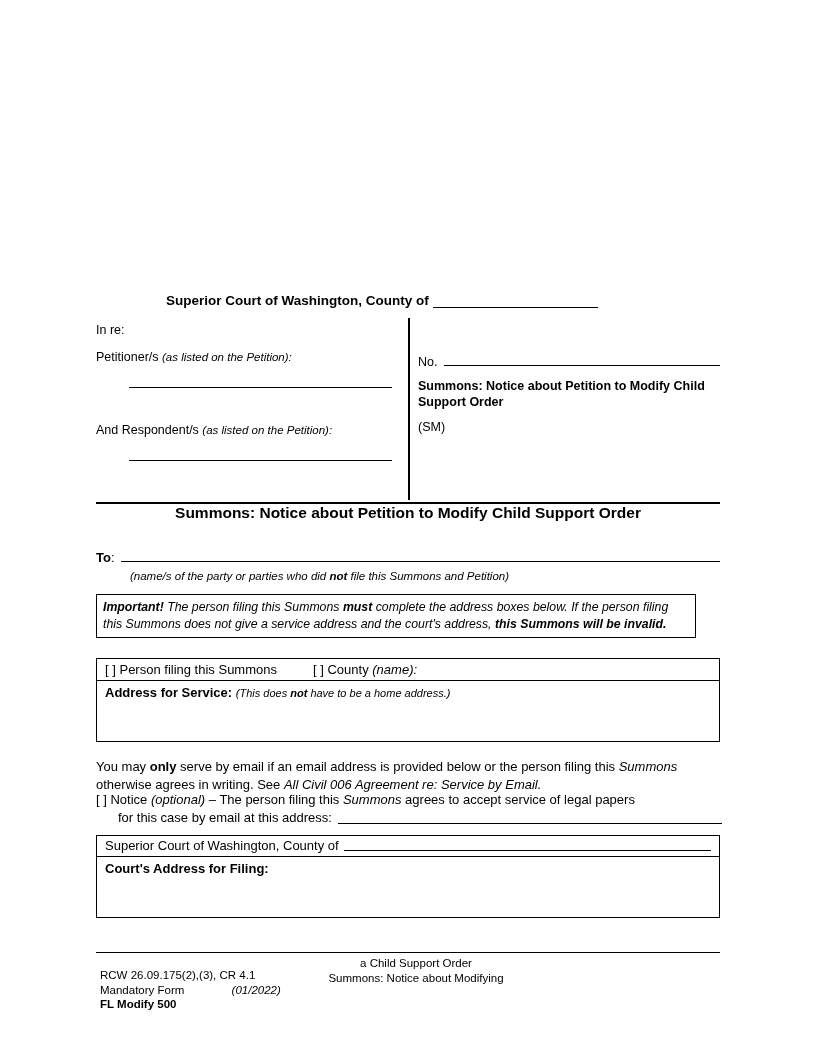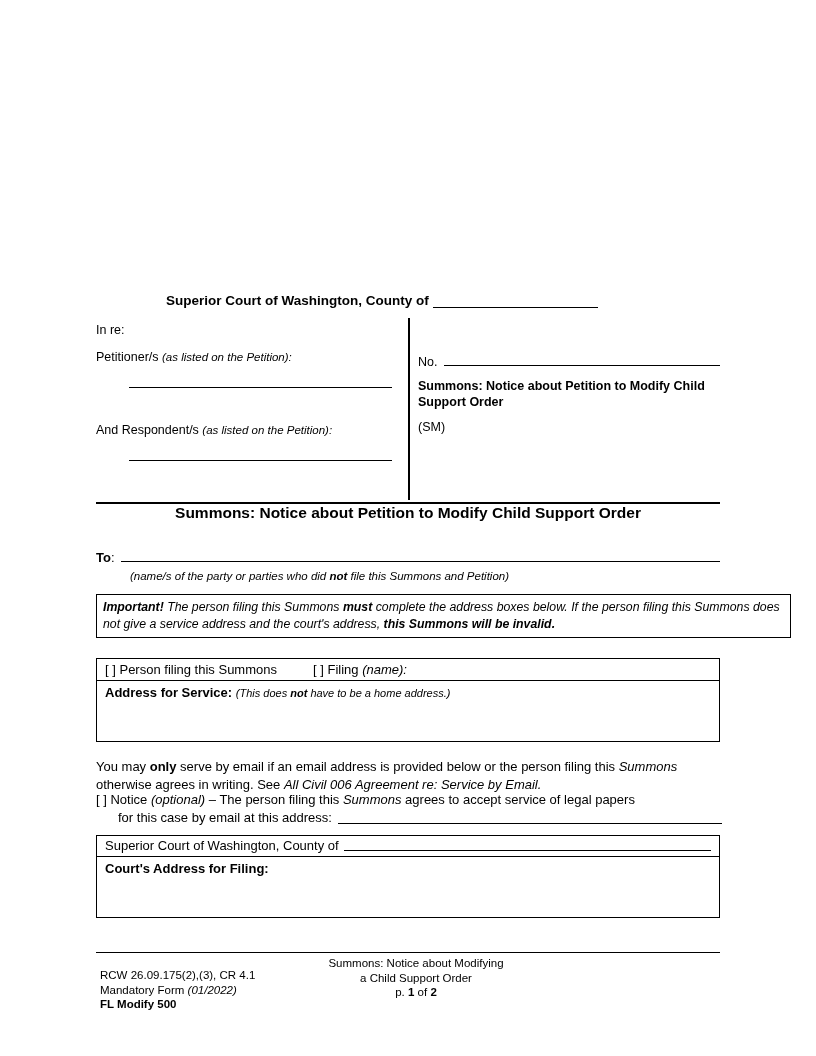--- a/index.html
+++ b/index.html
@@ -144,21 +144,21 @@
     font-size: 11.5px;
     font-style: italic;
   }
   .to-sub b { font-weight: bold; font-style: italic; }
 
   
   .important-box {
     position: absolute;
     left: 96px;
     top: 594px;
-    width: 695px;
+    width: 600px;
     border: 1.2px solid #000;
     box-sizing: border-box;
     padding: 4px 6px 5px 6px;
     font-size: 12.3px;
     font-style: italic;
     line-height: 16.5px;
   }
   .important-box b { font-weight: bold; font-style: italic; }
 
   
@@ -272,21 +272,21 @@
     top: 12px;
     text-align: left;
   }
   .footer-center {
     position: absolute;
     left: 190px;
     top: 0;
     width: 260px;
     text-align: center;
   }
-  .footer i { font-style: italic; }
+  .footer i { font-style: italic; margin-left: 44px; }
   .footer b { font-weight: bold; }
 </style>
 </head>
 <body>
 
 <div class="page">
 
   <div class="caption">
 
     <div class="court-title">
@@ -331,21 +331,21 @@
     <span class="blank"></span>
   </div>
   <div class="to-sub"><span>(name/s of the party or parties who did </span><b>not</b><span> file this Summons and Petition)</span></div>
 
   <div class="important-box"><b>Important!</b><span> The person filing this Summons </span><b>must</b><span> complete the address boxes below. If the person filing this Summons does not give a service address and the court's address, </span><b>this Summons will be invalid.</b></div>
 
   <div class="addr-box">
     <div class="addr-row1">
       <span>[ ]</span>
       <span>Person filing this Summons</span><span class="gap"></span><span>[ ]</span>
-      <span>Filing</span>
+      <span>County</span>
       <span class="it">(name):</span>
     </div>
     <div class="addr-row2">
       <span class="b">Address for Service:</span>
       <span class="it"><span>(This does </span><b>not</b><span> have to be a home address.)</span></span>
     </div>
   </div>
 
   <div class="para-email"><span>You may </span><b>only</b><span> serve by email if an email address is provided below or the person filing this </span><i>Summons</i><span> otherwise agrees in writing. See </span><i>All Civil 006 Agreement re: Service by Email.</i></div>
 
@@ -368,19 +368,18 @@
   </div>
 
   <div class="footer-rule"></div>
   <div class="footer">
     <div class="footer-left">
       <div>RCW 26.09.175(2),(3), CR 4.1</div>
       <div><span>Mandatory Form </span><i>(01/2022)</i></div>
       <div><b>FL </b><b>Modify 500</b></div>
     </div>
     <div class="footer-center">
+      <div>a Child Support Order</div>
       <div>Summons: Notice about Modifying</div>
-      <div>a Child Support Order</div>
-      <div><span>p. </span><b>1</b><span> of </span><b>2</b></div>
     </div>
   </div>
 
 </div>
 
 </body></html>

